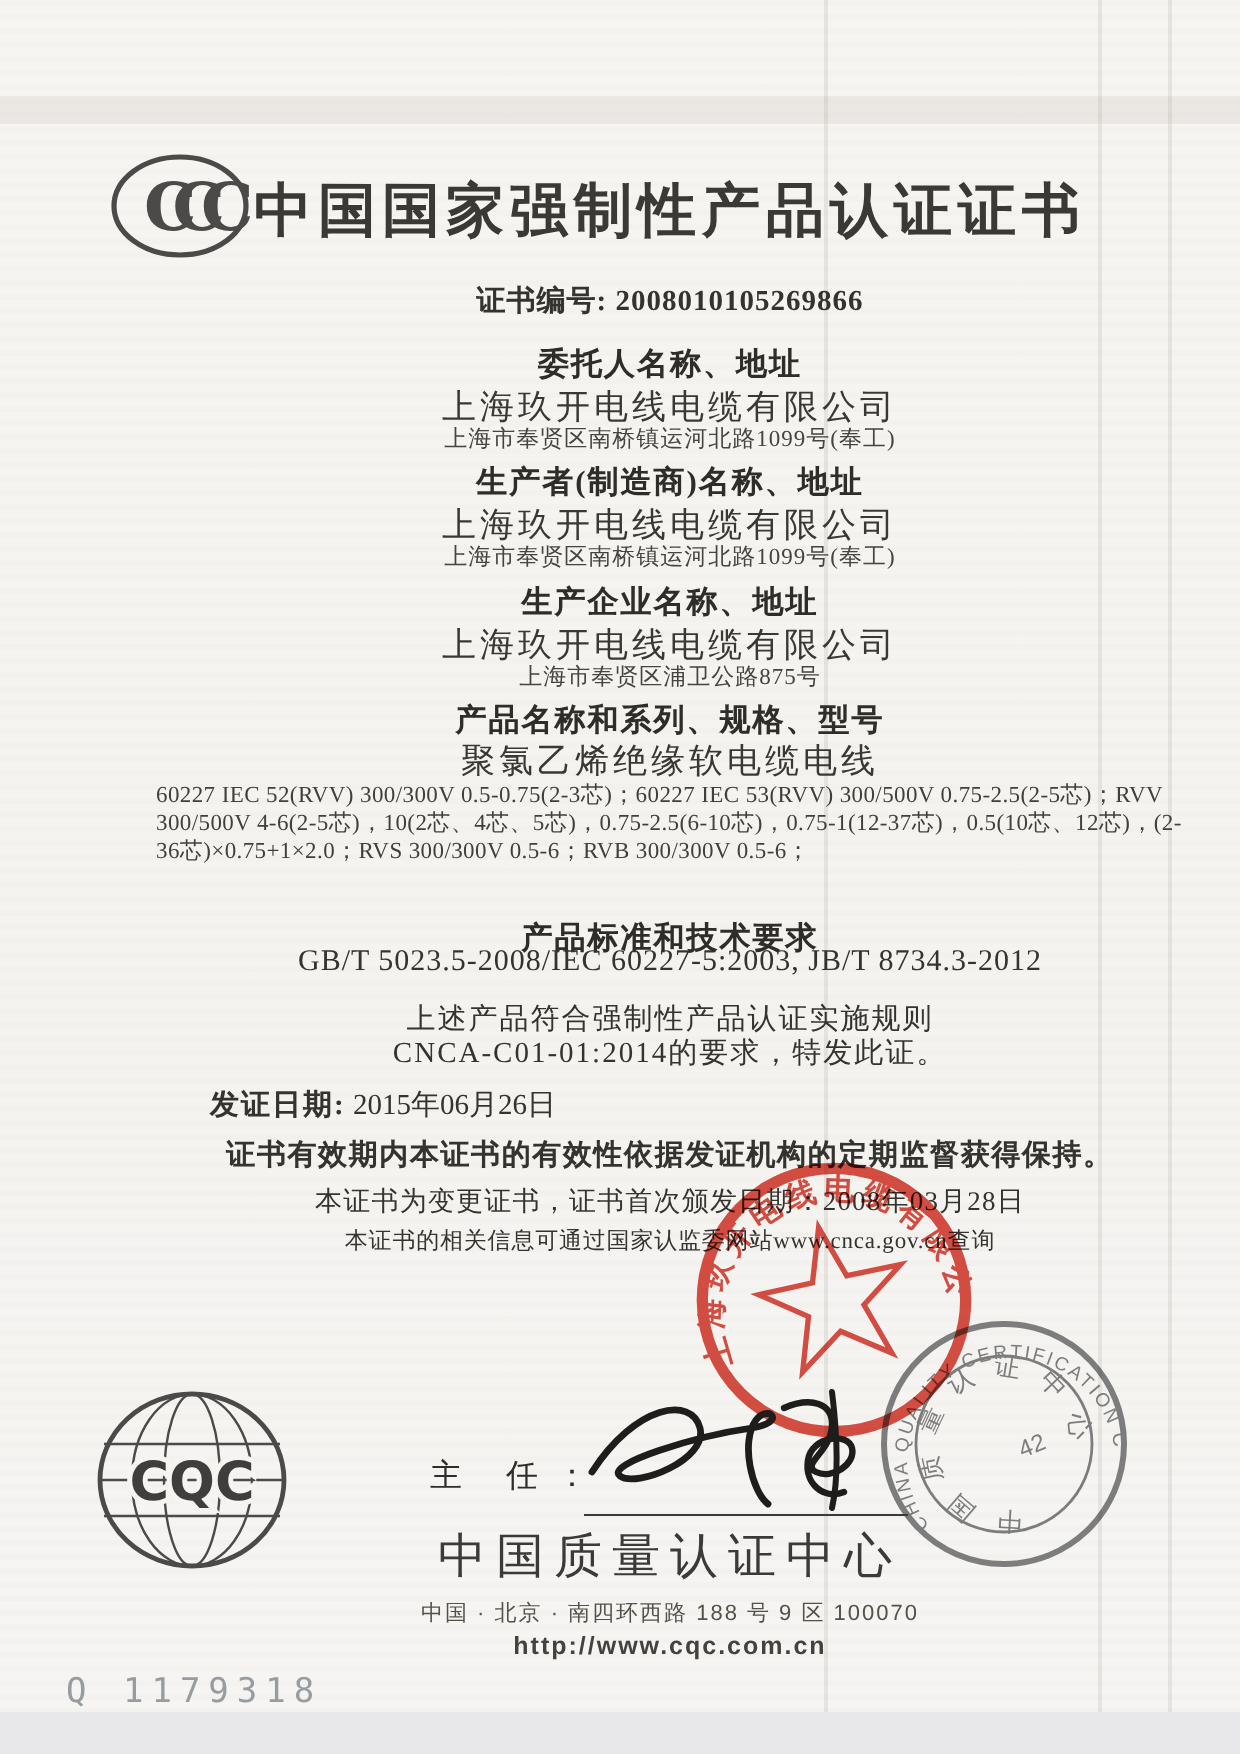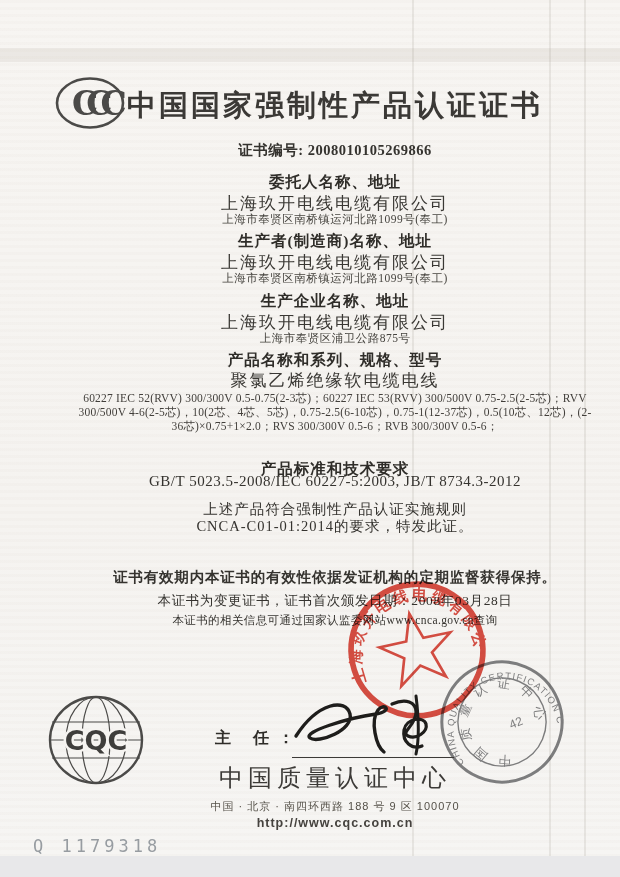--- a/index.html
+++ b/index.html
@@ -26,37 +26,37 @@
   .title{top:86px;font-size:29px;letter-spacing:3px;font-weight:600;color:#3b3936;}
   .certno{top:141px;font-size:14.5px;font-weight:700;letter-spacing:.5px;}
   .sec-label{font-size:15.5px;font-weight:700;letter-spacing:1px;color:#2f2d29;}
   .sec-name{font-size:17px;letter-spacing:2px;color:#3a3834;}
   .sec-addr{font-size:11.5px;letter-spacing:.5px;color:#46443f;}
   .l0{top:172px}.n0{top:192px}.a0{top:212px}
   .l1{top:231px}.n1{top:251px}.a1{top:271px}
   .l2{top:291px}.n2{top:311px}.a2{top:331px}
   .pl{top:350px}.pn{top:369px}
   .spec{position:absolute;left:28px;top:392px;width:514px;font-size:11.5px;line-height:13.8px;
-        text-align:center;color:#423f3b;letter-spacing:.2px;white-space:normal;}
+        color:#423f3b;letter-spacing:.2px;white-space:normal;}
   .stdl{top:459px}
   .stdv{top:473px;font-size:15px;letter-spacing:.5px;}
   .cmp1{top:500px;font-size:14.5px;letter-spacing:1px;}
   .cmp2{top:517px;font-size:14.5px;letter-spacing:1px;}
   .dates{position:absolute;left:0;top:543px;width:100%;height:20px;}
   .date-issue{position:absolute;left:55px;font-size:14.5px;}
   .date-expiry{position:absolute;left:272px;font-size:14.5px;}
   .dlab{font-weight:700;letter-spacing:1px;}
   .validity{top:568px;font-size:14.5px;font-weight:700;letter-spacing:.8px;}
   .change{top:592px;font-size:13.5px;letter-spacing:.6px;text-align:center;}
   .infon{top:613px;font-size:11.5px;letter-spacing:.4px;}
 
   .ccc-logo{position:absolute;left:48px;top:72px;width:84px;height:62px;}
   .cqc-logo{position:absolute;left:46px;top:692px;width:100px;height:96px;}
 
-  .director{position:absolute;left:215px;top:728px;font-size:16px;font-weight:700;letter-spacing:9px;color:#2f2d29;}
+  .director{position:absolute;left:215px;top:728px;font-size:16px;font-weight:400;letter-spacing:9px;color:#2f2d29;}
   .signature{position:absolute;left:288px;top:688px;width:170px;height:72px;}
   .sigline{position:absolute;left:292px;top:757px;width:162px;height:1px;background:#3c3a37;}
   .orgname{top:762px;font-size:24px;letter-spacing:5px;color:#3c3a37;}
   .orgaddr{top:799px;font-size:11px;letter-spacing:1px;color:#555149;
            font-family:"Liberation Sans","DejaVu Sans",sans-serif;}
   .orgurl{top:816px;font-size:12.5px;font-weight:700;letter-spacing:1px;color:#45423e;
           font-family:"Liberation Sans","DejaVu Sans",sans-serif;}
   .serial{position:absolute;left:33px;top:836px;font-size:17px;letter-spacing:4px;color:#979ca1;
           font-family:"DejaVu Sans Mono","Liberation Mono",monospace;}
 
@@ -103,20 +103,24 @@
     <div class="cline sec-name pn">聚氯乙烯绝缘软电缆电线</div>
     <div class="spec">60227 IEC 52(RVV) 300/300V 0.5-0.75(2-3芯)；60227 IEC 53(RVV) 300/500V 0.75-2.5(2-5芯)；RVV 300/500V 4-6(2-5芯)，10(2芯、4芯、5芯)，0.75-2.5(6-10芯)，0.75-1(12-37芯)，0.5(10芯、12芯)，(2-36芯)×0.75+1×2.0；RVS 300/300V 0.5-6；RVB 300/300V 0.5-6；</div>
 
     <div class="cline sec-label stdl">产品标准和技术要求</div>
     <div class="cline stdv">GB/T 5023.5-2008/IEC 60227-5:2003, JB/T 8734.3-2012</div>
 
     <div class="cline cmp1">上述产品符合强制性产品认证实施规则</div>
     <div class="cline cmp2">CNCA-C01-01:2014的要求，特发此证。</div>
 
     <div class="dates">
+      <span class="date-issue">
+        <span class="dlab">发证日期:</span>
+        <span>2015年06月26日</span>
+      </span>
     </div>
 
     <div class="cline validity">证书有效期内本证书的有效性依据发证机构的定期监督获得保持。</div>
     <div class="cline change">本证书为变更证书，证书首次颁发日期：2008年03月28日</div>
     <div class="cline infon">本证书的相关信息可通过国家认监委网站www.cnca.gov.cn查询</div>
 
     <div class="cline orgname">中国质量认证中心</div>
     <div class="cline orgaddr">中国 · 北京 · 南四环西路 188 号 9 区 100070</div>
     <div class="cline orgurl">http://www.cqc.com.cn</div>
   </div>

